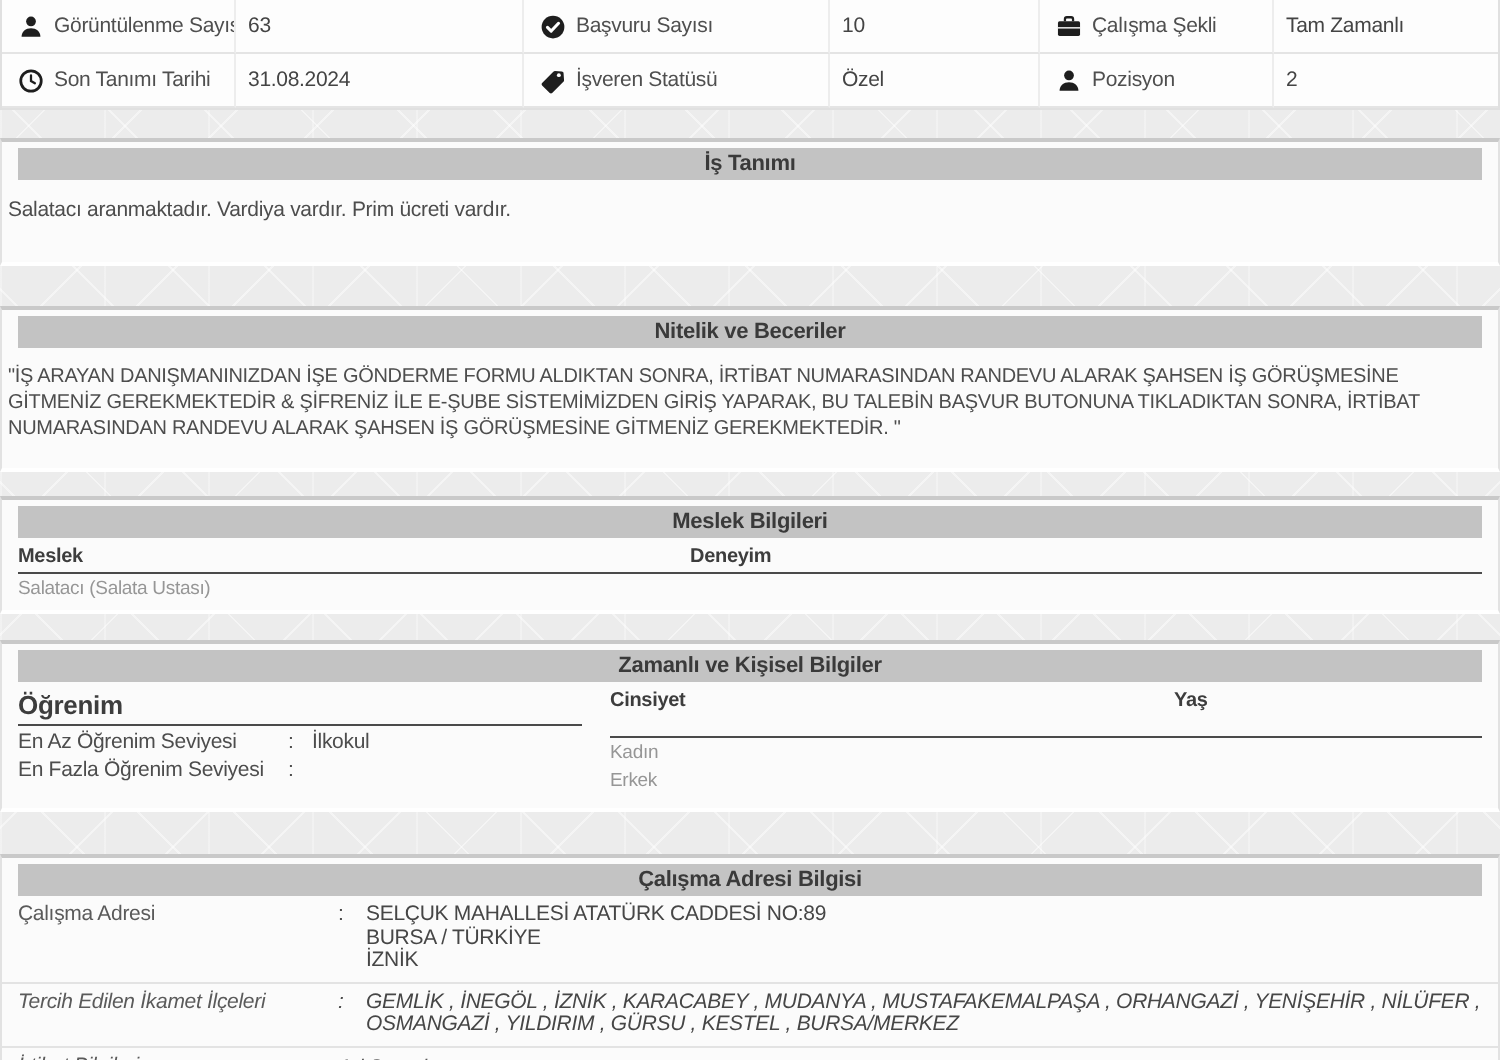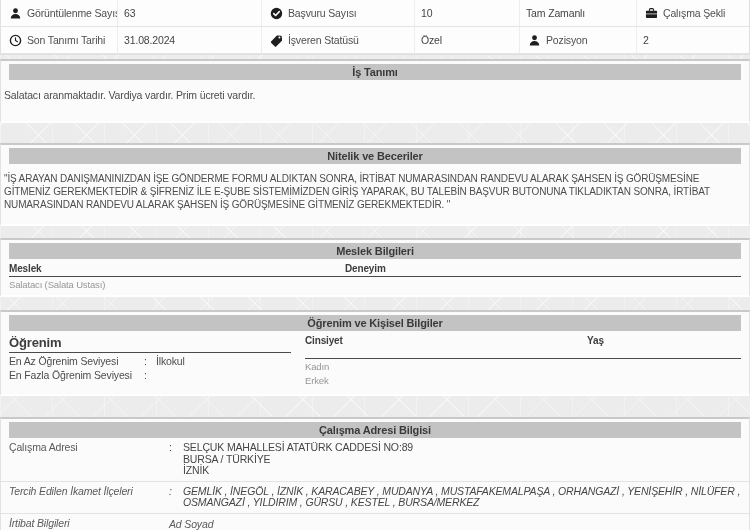--- a/index.html
+++ b/index.html
@@ -35,21 +35,21 @@
     background:#fbfbfb;
     border:1px solid #e2e2e2; border-top:2px solid #c9c9c9;
     border-bottom:2px solid #ffffff;
     padding:3px 0 0 0;
   }
   .card-hd {
     margin:0 8px; height:16px; line-height:16px;
     background:#c3c3c3; color:#3a3a3a;
     text-align:center; font-weight:bold; font-size:11px;
   }
-  .mt14{margin-top:4px;} .mt20{margin-top:20px;} .mt12{margin-top:12px;}
+  .mt14{margin-top:14px;} .mt20{margin-top:20px;} .mt12{margin-top:12px;}
   .mt13{margin-top:13px;} .mt21{margin-top:21px;}
   .bd-plain { padding:9px 3px 20px 3px; color:#4d4d4d; }
   .bd-quals { padding:8px 3px 13px 3px; color:#4d4d4d; font-size:10px; line-height:13px; }
   
   .ptable { padding:4px 8px 5px 8px; }
   .ptable .hrow { display:flex; font-weight:bold; color:#3d3d3d; font-size:10px;
                   border-bottom:1px solid #4a4a4a; padding-bottom:2px; }
   .ptable .hrow .c1 { width:336px; }
   .ptable .drow { display:flex; color:#969696; font-size:9.5px; padding-top:2px; }
   
@@ -96,31 +96,31 @@
   <div class="cell lbl">
     <span class="icon">
       <svg viewBox="0 0 16 16">
           <circle cx="8" cy="8" r="7" fill="#1e1e1e"></circle>
           <path d="M4.6 8.2l2.3 2.3 4.5-4.8" stroke="#fff" stroke-width="1.9" fill="none" stroke-linecap="round" stroke-linejoin="round"></path>
         </svg>
     </span>
     <span>Başvuru Sayısı</span>
   </div>
   <div class="cell val">10</div>
-  <div class="cell val">Tam Zamanlı</div>
   <div class="cell lbl">
     <span class="icon">
       <svg viewBox="0 0 16 16">
           <path d="M5.5 4.5V3.2c0-.7.5-1.2 1.2-1.2h2.6c.7 0 1.2.5 1.2 1.2v1.3" fill="none" stroke="#1e1e1e" stroke-width="1.4"></path>
           <rect x="1.2" y="4.5" width="13.6" height="9" rx="1" fill="#1e1e1e"></rect>
           <rect x="1.2" y="8" width="13.6" height="1" fill="#fff" opacity=".85"></rect>
         </svg>
     </span>
     <span>Çalışma Şekli</span>
   </div>
+  <div class="cell val">Tam Zamanlı</div>
 
   <div class="cell lbl">
     <span class="icon">
       <svg viewBox="0 0 16 16">
           <circle cx="8" cy="8" r="6.3" fill="none" stroke="#1e1e1e" stroke-width="1.7"></circle>
           <path d="M8 4.6V8l2.4 1.4" fill="none" stroke="#1e1e1e" stroke-width="1.4" stroke-linecap="round"></path>
         </svg>
     </span>
     <span>Son Tanımı Tarihi</span>
   </div>
@@ -165,21 +165,21 @@
       <div class="c2">Deneyim</div>
     </div>
     <div class="drow">
       <div class="c1">Salatacı (Salata Ustası)</div>
       <div class="c2"></div>
     </div>
   </div>
 </div>
 
 <div class="card mt13">
-  <div class="card-hd">Öğrenim ve Kişisel Bilgiler</div>
+  <div class="card-hd">Zamanlı ve Kişisel Bilgiler</div>
   <div class="edu">
     <div class="edu-left">
       <div class="h">Öğrenim</div>
       <div class="r">
         <span class="l">En Az Öğrenim Seviyesi</span>
         <span class="c">:</span>
         <span>İlkokul</span>
       </div>
       <div class="r">
         <span class="l">En Fazla Öğrenim Seviyesi</span>

